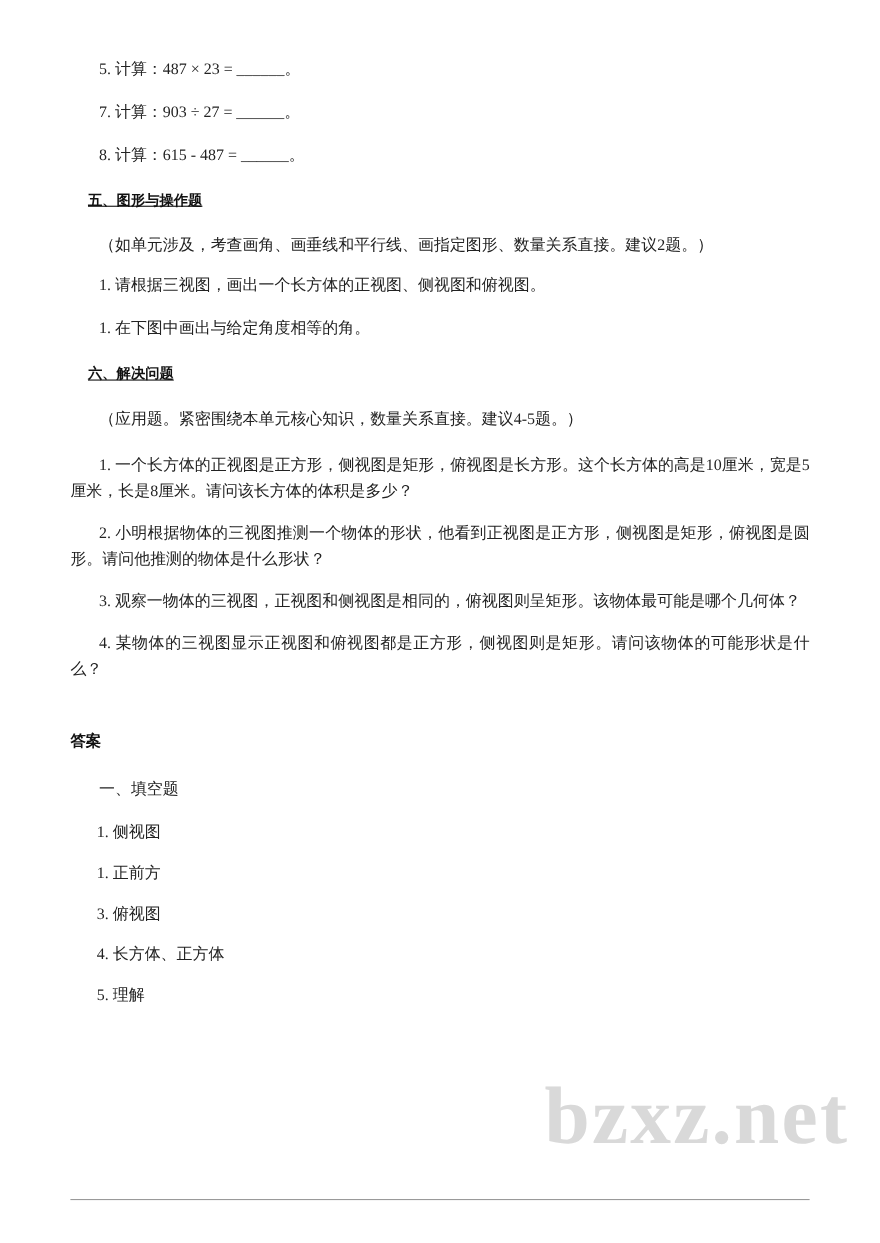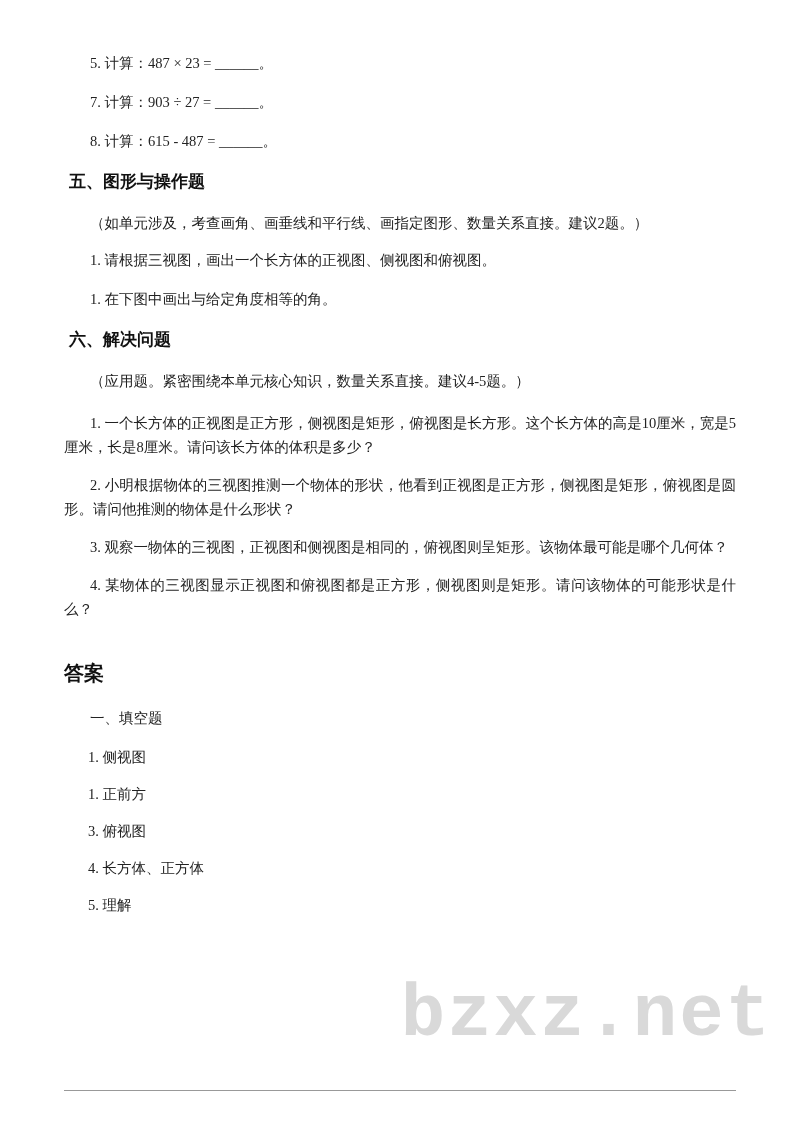--- a/index.html
+++ b/index.html
@@ -14,21 +14,21 @@
     background: #ffffff;
     overflow: hidden;
     font-family: "Liberation Serif", "DejaVu Serif", serif;
     color: #222222;
   }
   .watermark {
     position: absolute;
     top: 978px;
     right: 28px;
     z-index: 0;
-    font-family: Liberation Mono, monospace;
+    font-family: Liberation Serif, serif;
     font-weight: bold;
     font-size: 74px;
     line-height: 1;
     color: #d9d9d9;
     letter-spacing: 2px;
     user-select: none;
   }
   .content {
     position: relative;
     z-index: 1;
@@ -37,40 +37,41 @@
   }
   .q {
     margin: 0 0 24px 0;
     padding-left: 26px;
     line-height: 15px;
     white-space: nowrap;
   }
   .sec-title {
     font-family: "Liberation Sans", "DejaVu Sans", sans-serif;
     font-weight: bold;
-    font-size: 17px;
+    font-size: 13px;
     color: #111111;
-    margin: 12px 0 26px 5px;
+    margin: 12px 0 26px 16px;
     line-height: 17px;
+    text-decoration: underline;
   }
   .note {
     margin: 0 0 22px 0;
     padding-left: 26px;
     line-height: 15px;
   }
   .para {
     margin: 0 0 14px 0;
     line-height: 24px;
     text-indent: 26px;
     text-align: justify;
   }
   .answers-title {
     font-family: "Liberation Sans", "DejaVu Sans", sans-serif;
     font-weight: bold;
-    font-size: 20px;
+    font-size: 14px;
     color: #111111;
     margin: 44px 0 30px 0;
     line-height: 16px;
   }
   .ans {
     margin: 0 0 22px 0;
     padding-left: 24px;
     line-height: 15px;
   }
   .footer {

